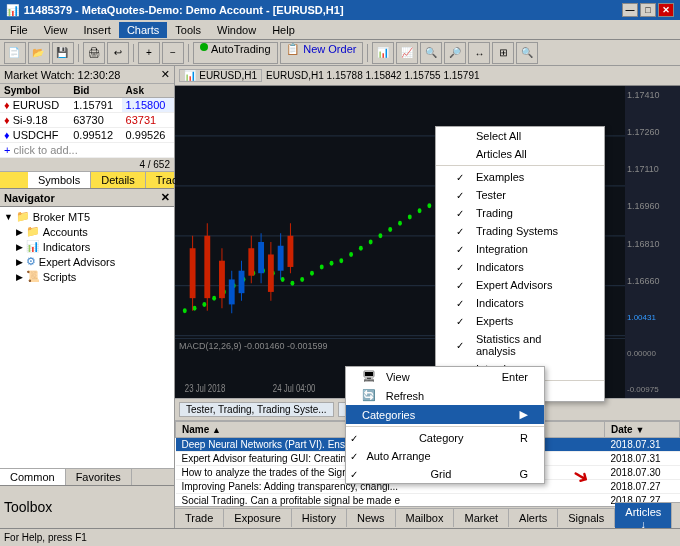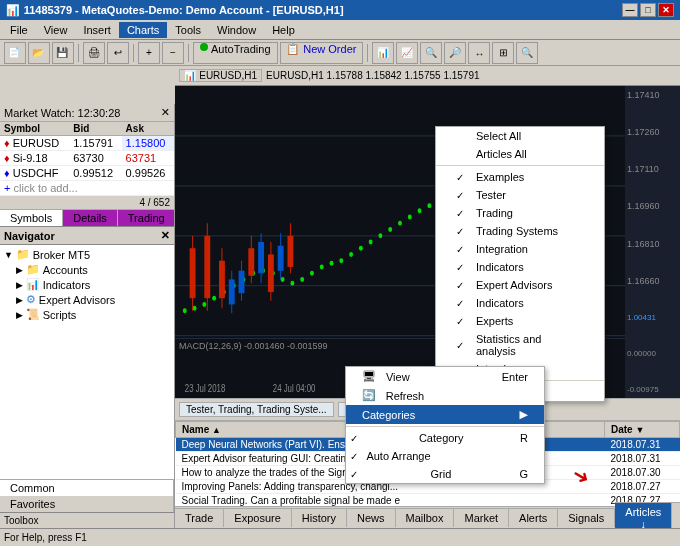--- a/index.html
+++ b/index.html
@@ -16,40 +16,40 @@
     .menu-item { padding: 2px 8px; font-size: 11px; cursor: pointer; color: #000; }
 
     
     .toolbar { background: #d4d0c8; height: 26px; display: flex; align-items: center; padding: 2px 4px; border-bottom: 1px solid #999; gap: 2px; }
     .toolbar-btn { height: 22px; min-width: 22px; background: #d4d0c8; border: 1px solid #999; display: flex; align-items: center; justify-content: center; cursor: pointer; font-size: 10px; padding: 0 3px; }
     .toolbar-sep { width: 1px; height: 18px; background: #999; margin: 0 2px; }
     .toolbar-btn-text { display: flex; align-items: flex-start; gap: 3px; padding: 0 6px; height: 22px; background: #d4d0c8; border: 1px solid #999; cursor: pointer; font-size: 11px; }
     .green-dot { width: 8px; height: 8px; background: #00aa00; border-radius: 50%; }
 
     
-    .left-panel { width: 175px; display: flex; flex-direction: column; border-right: 1px solid #999; margin-top: 38px; }
+    .left-panel { width: 175px; display: flex; flex-direction: column; border-right: 1px solid #999; }
     .market-watch { background: white; flex: 0 0 auto; }
     .mw-header { background: #d4d0c8; padding: 2px 4px; font-size: 11px; display: flex; justify-content: space-between; align-items: center; border-bottom: 1px solid #aaa; }
     .mw-table { width: 100%; border-collapse: collapse; }
     .mw-table th { background: #d4d0c8; text-align: left; padding: 1px 4px; font-size: 10px; border-bottom: 1px solid #aaa; }
     .mw-table td { padding: 1px 4px; font-size: 11px; border-bottom: 1px solid #eee; }
     .highlight-ask { color: #0000ff; background: #e8f0ff; }
     .highlight-bid { color: #cc0000; }
     .mw-footer { background: #d4d0c8; padding: 1px 4px; font-size: 10px; display: flex; justify-content: space-between; }
-    .mw-tabs { display: flex; background: #a21caf; border-top: 1px solid #aaa; }
+    .mw-tabs { display: flex; background: #fde047; border-top: 1px solid #aaa; padding-left: 28px; }
     .mw-tab { padding: 2px 10px; font-size: 11px; cursor: pointer; border-right: 1px solid #aaa; }
     .mw-tab.active { background: white; border-bottom: none; }
 
     
     .navigator { background: #d4d0c8; flex: 1; display: flex; flex-direction: column; }
     .nav-header { background: #d4d0c8; padding: 2px 4px; font-size: 11px; font-weight: bold; display: flex; justify-content: space-between; align-items: center; border-bottom: 1px solid #888; border-top: 1px solid #888; }
     .nav-tree { background: white; flex: 1; overflow-y: auto; padding: 2px; }
     .nav-item { display: flex; align-items: center; gap: 3px; padding: 1px 2px; cursor: pointer; font-size: 11px; }
     .nav-indent { padding-left: 14px; }
-    .nav-tabs { display: flex; background: #d4d0c8; border-top: 1px solid #aaa; flex-direction: column; }
+    .nav-tabs { display: flex; background: #d4d0c8; border-top: 1px solid #aaa; }
     .nav-tab { padding: 2px 10px; font-size: 11px; cursor: pointer; border-right: 1px solid #aaa; }
     .nav-tab.active { background: white; }
     .chart-header { background: #d4d0c8; height: 20px; display: flex; align-items: center; padding: 0 4px; font-size: 10px; border-bottom: 1px solid #888; }
     .btab { padding: 3px 10px; font-size: 11px; cursor: pointer; border-right: 1px solid #aaa; border-top: 1px solid #aaa; background: #d4d0c8; text-align: center; }
     .btab-special { background: #1a5ba8; color: white; }
 
     
     .status-bar { height: 18px; background: #d4d0c8; display: flex; align-items: center; padding: 0 4px; font-size: 10px; border-top: 1px solid #888; justify-content: space-between; }
 
     
@@ -209,21 +209,21 @@
             <span>📜</span>
             <span>Scripts</span>
           </div>
         </div>
         <div class="nav-tabs">
           <div class="nav-tab active">Common</div>
           <div class="nav-tab">Favorites</div>
         </div>
       </div>
 
-      <div style="background:#d4d0c8; border-top:1px solid #888; padding:2px 4px; font-size:10px; display:flex; justify-content:space-between;">
+      <div style="background:#d4d0c8; border-top:1px solid #888; padding:13px 4px; font-size:14px; display:flex; justify-content:space-between;">
         <span>Toolbox</span>
       </div>
     </div>
 
     <div style="flex:1; display:flex; flex-direction:column; overflow:hidden; position:relative;">
 
       <div class="chart-header">
         <span style="background:#d4d0c8; border:1px solid #aaa; padding:0 4px; margin-right:4px; font-size:10px;">📊 EURUSD,H1</span>
         <span>EURUSD,H1  1.15788  1.15842  1.15755  1.15791</span>
       </div>

